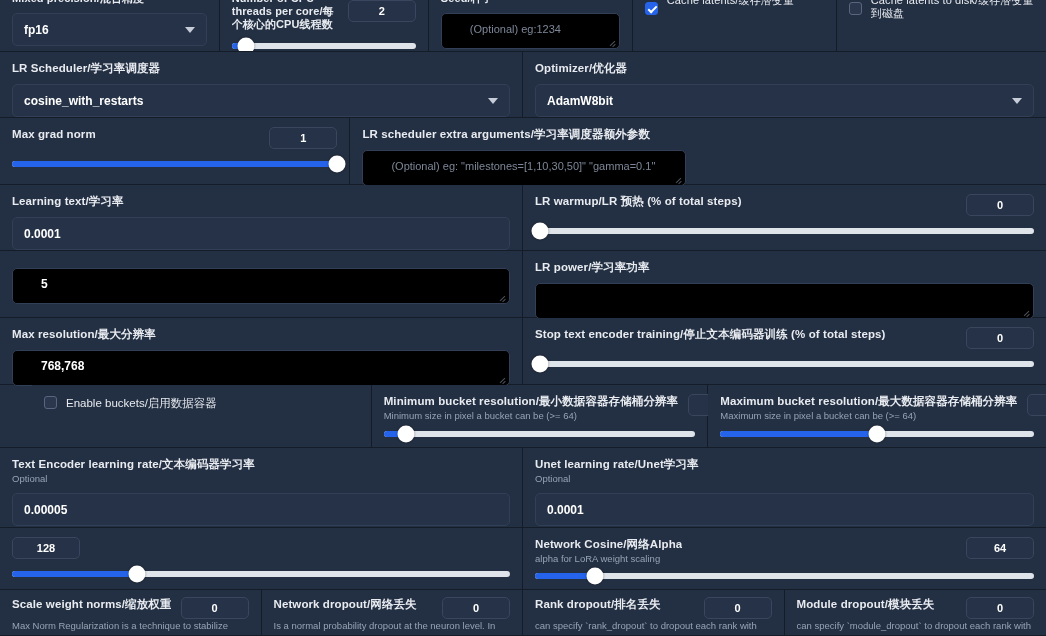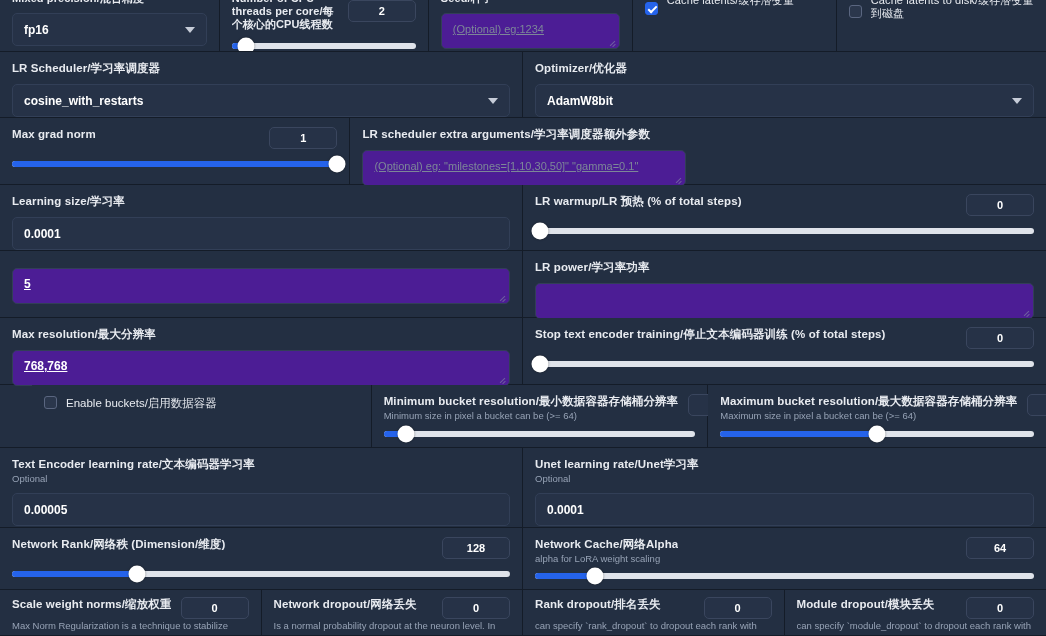--- a/index.html
+++ b/index.html
@@ -59,31 +59,30 @@
     display: flex;
     align-items: center;
     padding: 0 11px;
     font-size: 12px;
     color: #ffffff;
     font-weight: bold;
   }
 
   .textarea {
     margin-top: 8px;
-    background: #4c1d95;
+    background: #000000;
     border: 1px solid #323f57;
     border-radius: 5px;
     height: 36px;
-    padding: 8px 11px 0 11px;
+    padding: 8px 11px 0 28px;
     font-size: 11px;
     color: #7d8798;
     line-height: 14px;
     overflow: hidden;
     position: relative;
-    text-decoration: underline;
   }
   .textarea.val { color: #ffffff; font-weight: bold; font-size: 12px; }
   .grip {
     position: absolute; right: 3px; bottom: 2px;
     width: 8px; height: 8px; opacity: .55;
   }
   .grip:before, .grip:after {
     content: ""; position: absolute; background: #8b95a7; height: 1px;
   }
   .grip:before { width: 7px; right: 0; bottom: 2px; transform: rotate(-45deg); }
@@ -227,21 +226,21 @@
     </div>
 
     <div class="cell" style="width:19.5%">
       <div class="checkrow">
         <span class="chk on"></span>
         <span class="chk-label lbl">Cache latents/缓存潜变量</span>
       </div>
     </div>
 
     <div class="cell" style="width:20%">
-      <div class="checkrow" style="align-items:center">
+      <div class="checkrow" style="align-items:flex-start">
         <span class="chk"></span>
         <span class="chk-label lbl" style="white-space:normal;line-height:13px">Cache latents to disk/缓存潜变量到磁盘</span>
       </div>
     </div>
   </div>
 
   <div class="row r-lrsched">
     <div class="cell c50">
       <div class="lbl">LR Scheduler/学习率调度器</div>
       <div class="dropdown">
@@ -273,21 +272,21 @@
       <div class="lbl">LR scheduler extra arguments/学习率调度器额外参数</div>
       <div class="textarea">
         <span>(Optional) eg: "milestones=[1,10,30,50]" "gamma=0.1"</span>
         <span class="grip"></span>
       </div>
     </div>
   </div>
 
   <div class="row r-lr">
     <div class="cell c50">
-      <div class="lbl">Learning size/学习率</div>
+      <div class="lbl">Learning text/学习率</div>
       <div class="field">
         <span>0.0001</span>
       </div>
     </div>
     <div class="cell c50">
       <div class="slider-head">
         <div class="lbl">LR warmup/LR 预热 (% of total steps)</div>
         <div class="numbox">0</div>
       </div>
       <div class="track">
@@ -380,32 +379,31 @@
       <div class="sublbl">Optional</div>
       <div class="field">
         <span>0.0001</span>
       </div>
     </div>
   </div>
 
   <div class="row r-rank">
     <div class="cell c50">
       <div class="slider-head">
-        <div class="lbl">Network Rank/网络秩 (Dimension/维度)</div>
         <div class="numbox">128</div>
       </div>
       <div class="track">
         <div class="fill" style="width:25%"></div>
         <div class="knob" style="left:25%"></div>
       </div>
     </div>
     <div class="cell c50">
       <div class="slider-head">
         <div>
-          <div class="lbl">Network Cache/网络Alpha</div>
+          <div class="lbl">Network Cosine/网络Alpha</div>
           <div class="sublbl">alpha for LoRA weight scaling</div>
         </div>
         <div class="numbox">64</div>
       </div>
       <div class="track" style="margin-top:8px">
         <div class="fill" style="width:12%"></div>
         <div class="knob" style="left:12%"></div>
       </div>
     </div>
   </div>

